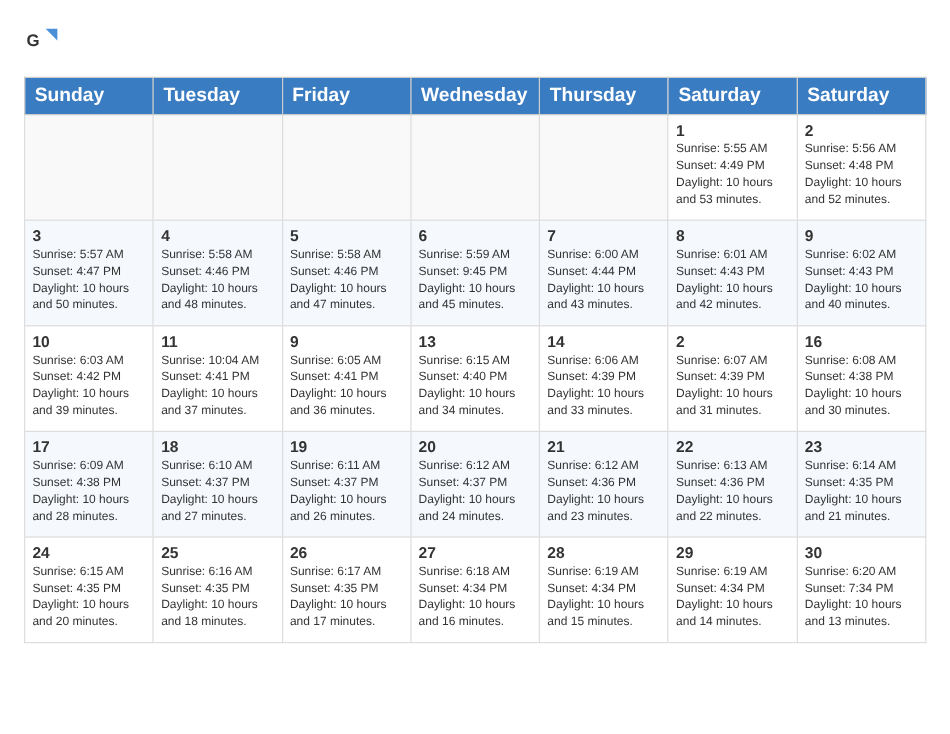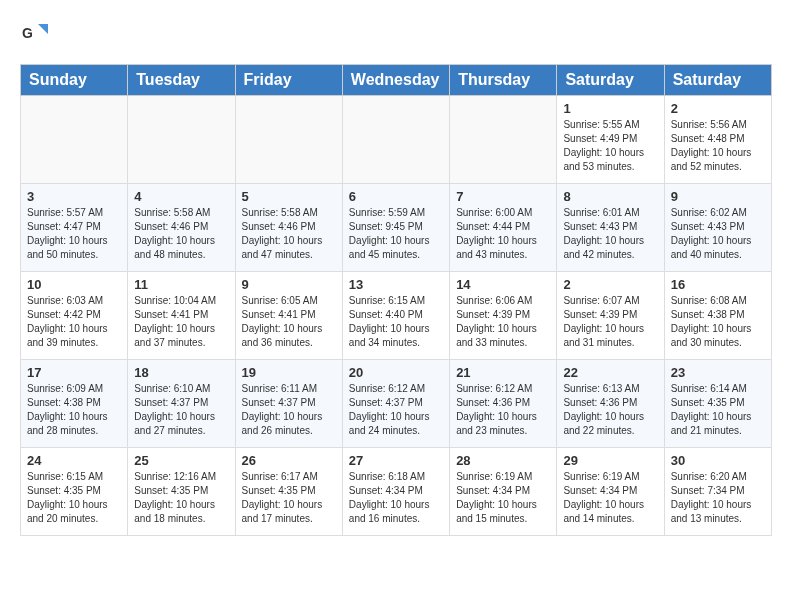--- a/index.html
+++ b/index.html
@@ -274,21 +274,21 @@
       </tr>
       <tr>
         <td>
           <span class="day-number">24</span>
           <div class="day-info">Sunrise: 6:15 AM
 Sunset: 4:35 PM
 Daylight: 10 hours and 20 minutes.</div>
         </td>
         <td>
           <span class="day-number">25</span>
-          <div class="day-info">Sunrise: 12:16 AM
+          <div class="day-info">Sunrise: 6:16 AM
 Sunset: 4:35 PM
 Daylight: 10 hours and 18 minutes.</div>
         </td>
         <td>
           <span class="day-number">26</span>
           <div class="day-info">Sunrise: 6:17 AM
 Sunset: 4:35 PM
 Daylight: 10 hours and 17 minutes.</div>
         </td>
         <td>

